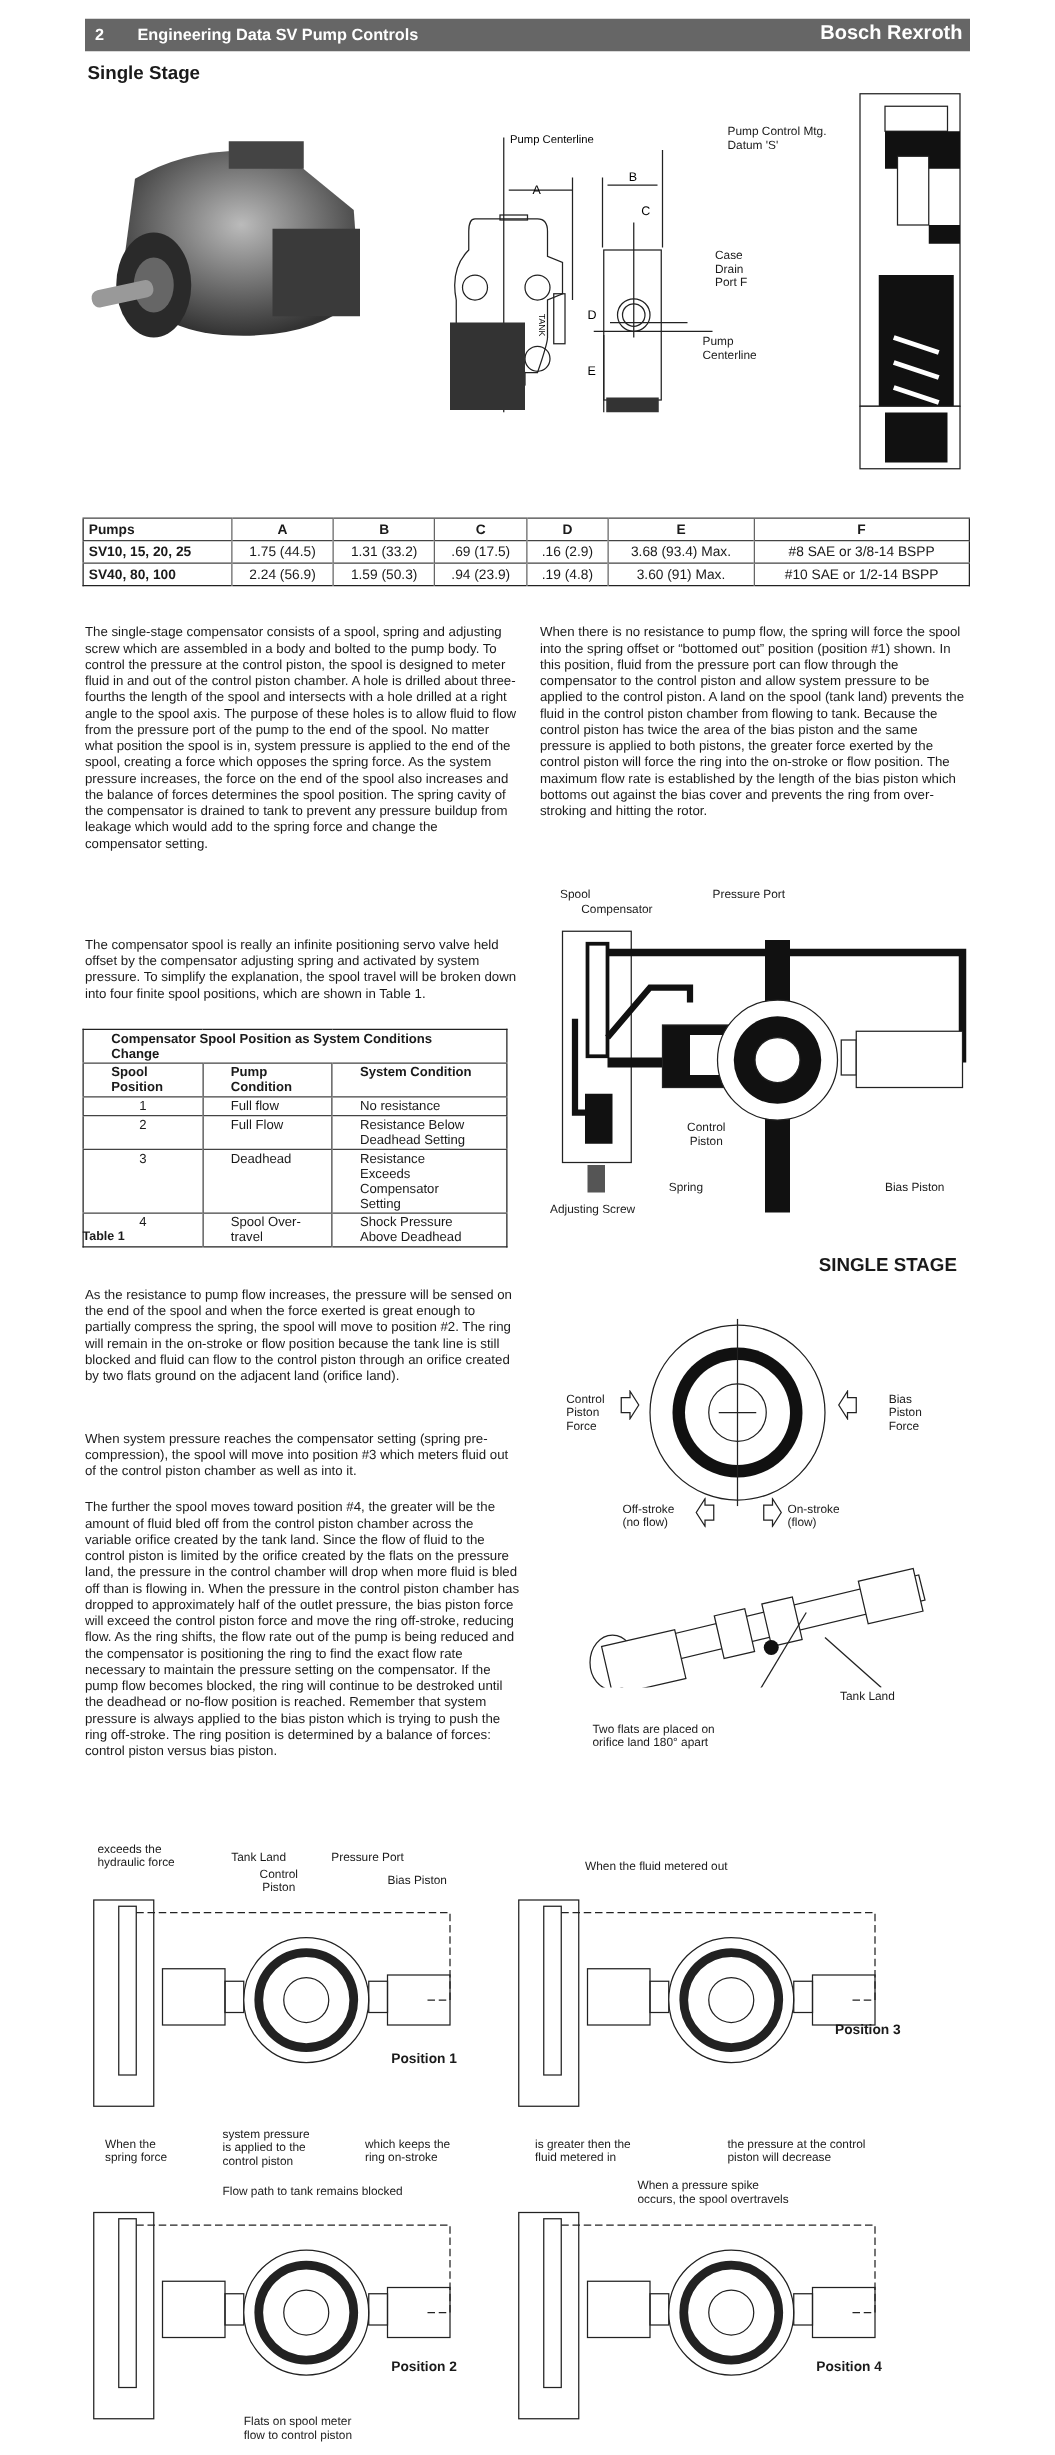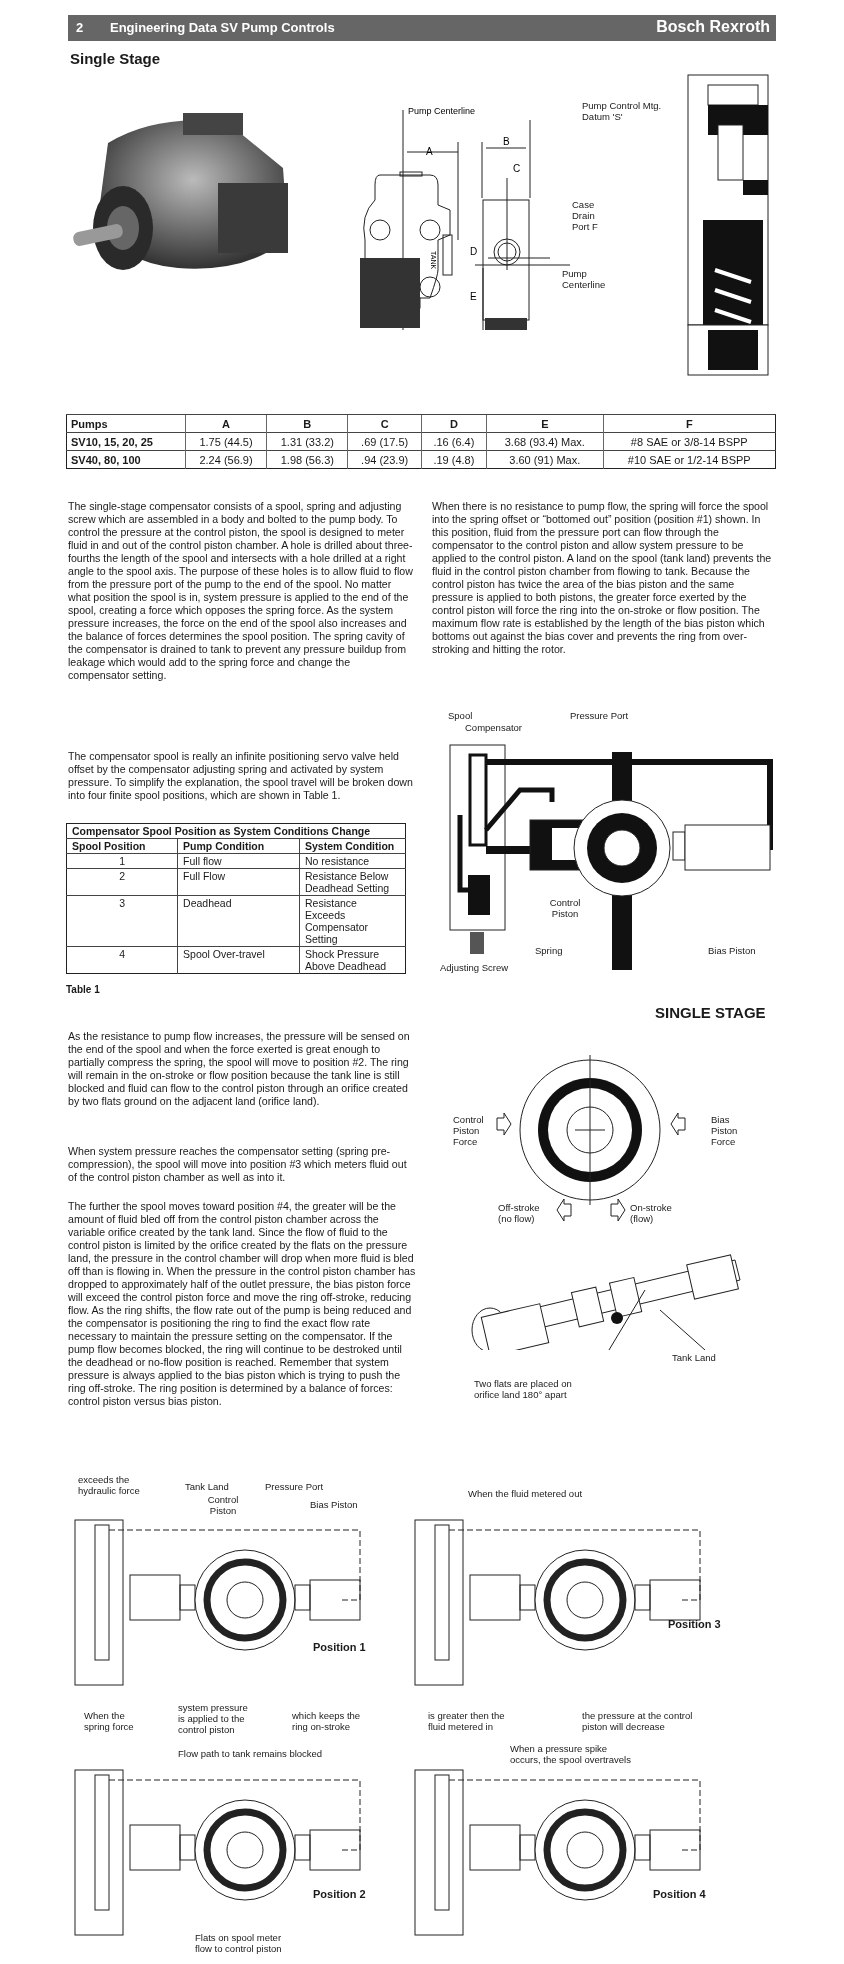--- a/index.html
+++ b/index.html
@@ -12,21 +12,21 @@
   h1{margin:0;font-size:15px;font-weight:bold;}
   .para{font-size:10.6px;line-height:13px;}
   table{border-collapse:collapse;}
   .t1{left:66px;top:414px;width:710px;border:1.5px solid #222;font-size:11px;}
   .t1 td,.t1 th{border-top:1px solid #444;padding:1px 4px;height:15px;}
   .t1 td+td,.t1 th+th{border-left:1px solid #666;text-align:center;}
   .t1 th{font-weight:bold;}
   .t1 .cap{text-align:center;font-weight:bold;border-top:none;}
   .t1 .lft{text-align:left;font-weight:bold;}
   .t2{left:66px;top:823px;width:340px;border:1.5px solid #222;font-size:10.5px;}
-  .t2 td,.t2 th{border-top:1px solid #444;padding:1px 5px;vertical-align:top;}
+  .t2 td,.t2 th{border-top:1px solid #444;padding:1px 22px;vertical-align:top;}
   .t2 td+td,.t2 th+th{border-left:1px solid #444;}
   .t2 th{font-weight:bold;text-align:left;}
   .t2 .cap{font-weight:bold;border-top:none;}
   .lbl{font-size:9.5px;line-height:11px;}
   .pos{font-size:11px;font-weight:bold;}
   svg text{font-family:"Liberation Sans",sans-serif;}
 </style>
 </head>
 <body>
 
@@ -118,28 +118,28 @@
     <th>C</th>
     <th>D</th>
     <th>E</th>
     <th>F</th>
   </tr>
   <tr>
     <td class="lft">SV10, 15, 20, 25</td>
     <td>1.75 (44.5)</td>
     <td>1.31 (33.2)</td>
     <td>.69 (17.5)</td>
-    <td>.16 (6.4)</td>
+    <td>.16 (2.9)</td>
     <td>3.68 (93.4) Max.</td>
     <td>#8 SAE or 3/8-14 BSPP</td>
   </tr>
   <tr>
     <td class="lft">SV40, 80, 100</td>
     <td>2.24 (56.9)</td>
-    <td>1.98 (56.3)</td>
+    <td>1.59 (50.3)</td>
     <td>.94 (23.9)</td>
     <td>.19 (4.8)</td>
     <td>3.60 (91) Max.</td>
     <td>#10 SAE or 1/2-14 BSPP</td>
   </tr>
 </tbody>
   </table>
 
 <div class="abs para" style="left:68px;top:500px;width:345px;">The single-stage compensator consists of a spool, spring and adjusting screw which are assembled in a body and bolted to the pump body. To control the pressure at the control piston, the spool is designed to meter fluid in and out of the control piston chamber. A hole is drilled about three-fourths the length of the spool and intersects with a hole drilled at a right angle to the spool axis. The purpose of these holes is to allow fluid to flow from the pressure port of the pump to the end of the spool. No matter what position the spool is in, system pressure is applied to the end of the spool, creating a force which opposes the spring force. As the system pressure increases, the force on the end of the spool also increases and the balance of forces determines the spool position. The spring cavity of the compensator is drained to tank to prevent any pressure buildup from leakage which would add to the spring force and change the compensator setting.</div>
 <div class="abs para" style="left:68px;top:750px;width:345px;">The compensator spool is really an infinite positioning servo valve held offset by the compensator adjusting spring and activated by system pressure. To simplify the explanation, the spool travel will be broken down into four finite spool positions, which are shown in Table 1.</div>

